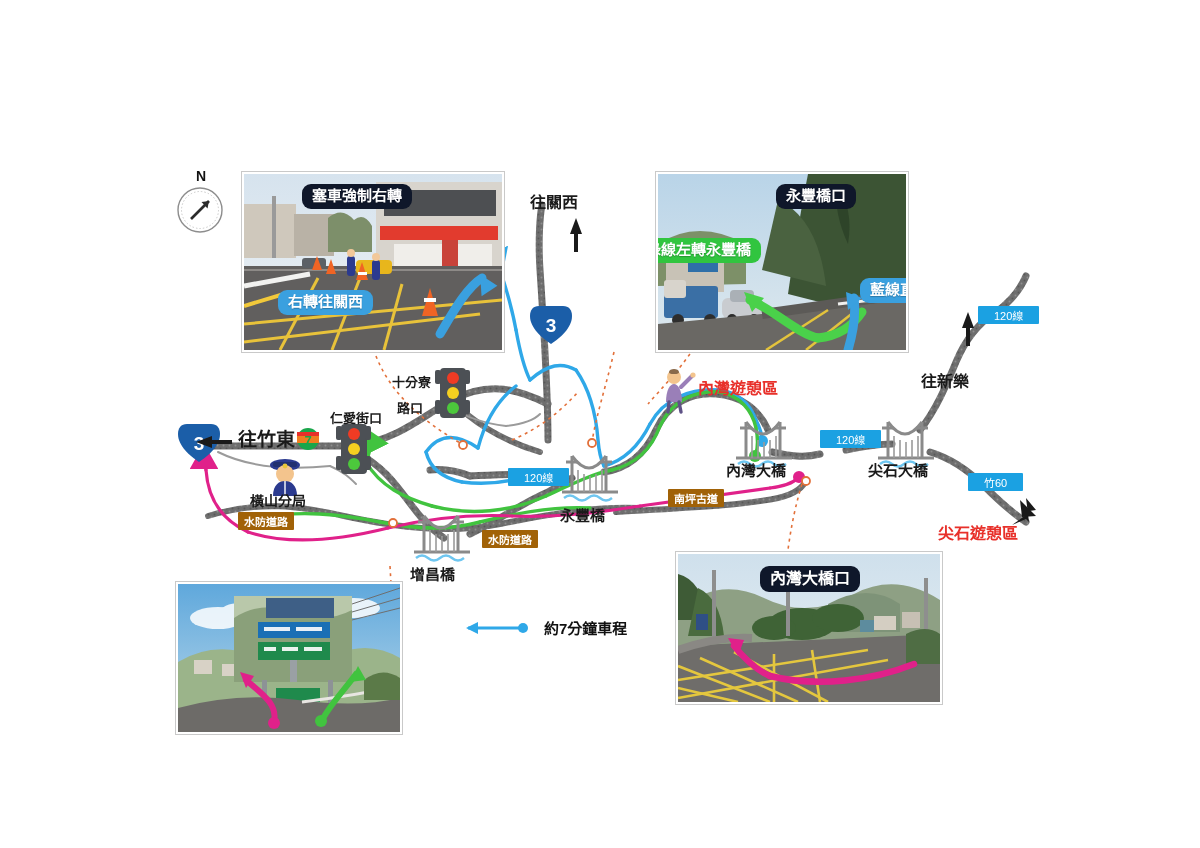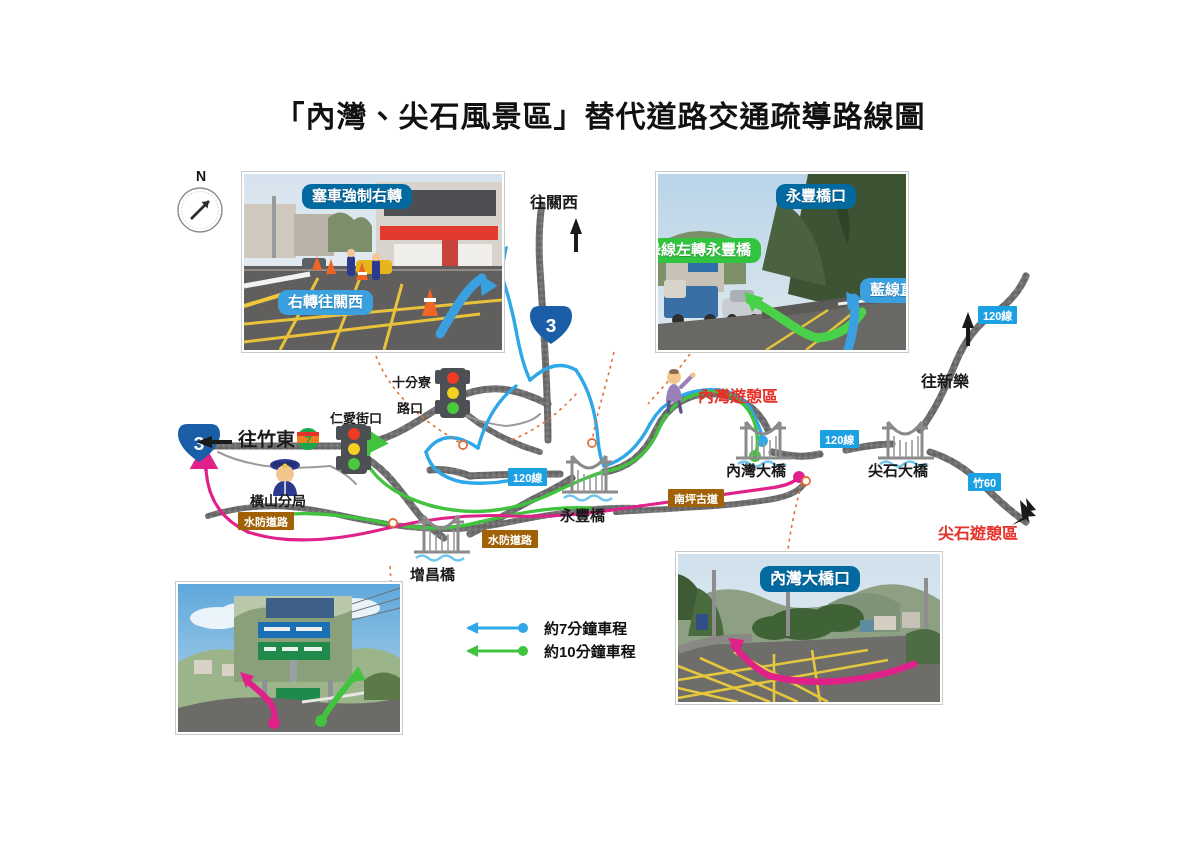--- a/index.html
+++ b/index.html
@@ -15,53 +15,52 @@
   .title{
     position:absolute;left:0;top:92px;width:1200px;text-align:center;
     font-size:30px;font-weight:bold;color:#111;letter-spacing:1px;
     white-space:nowrap;
   }
 
   
   .mlabel{position:absolute;font-weight:bold;color:#1a1a1a;white-space:nowrap;}
   .mlabel.red{color:#e8302a;}
   .tagblue{
-    position:absolute;background:#1ba1e2;color:#fff;font-weight:bold;
-    padding:1px 5px;font-size:11px;white-space:nowrap;border-radius:1px;
+    position:absolute;background:#1ba1e2;color:#fff;font-weight:normal;
+    padding:1px 16px;font-size:11px;white-space:nowrap;border-radius:1px;
   }
   .tagpink{
     position:absolute;background:#a16207;color:#fff;font-weight:bold;
     padding:1px 6px;font-size:11px;white-space:nowrap;border-radius:1px;
   }
 
   
   .photo{position:absolute;border:2px solid #ffffff;box-shadow:0 0 0 1px #c9c9c9;overflow:hidden;}
   .badge{
     position:absolute;font-weight:bold;color:#fff;white-space:nowrap;
     border-radius:9px;padding:3px 10px;line-height:1.25;z-index:7;
     text-shadow:0 1px 1px rgba(0,0,0,.25);
   }
-  .badge.red{background:#0369a1;}
+  .badge.red{background:#0f172a;}
   .badge.blue{background:#3aa0df;}
   .badge.green{background:#31c53f;}
 
   
   .legend{position:absolute;left:452px;top:616px;}
   .legrow{display:flex;align-items:center;height:23px;}
   .legtxt{font-size:15px;font-weight:bold;color:#111;margin-left:14px;white-space:nowrap;text-align:right;}
 
   
   .compassN{position:absolute;left:196px;top:168px;font-size:14px;font-weight:bold;color:#111;}
 </style>
 </head>
 <body>
 
 <div id="stage">
 
-  <div class="title">「內灣、尖石風景區」替代道路交通疏導路線圖</div>
 
   <div class="compassN">N</div>
   <svg width="56" height="56" style="position:absolute;left:172px;top:182px;">
     <circle cx="28" cy="28" r="22" fill="#fff" stroke="#8d8d8d" stroke-width="1.4"></circle>
     <circle cx="28" cy="28" r="18.5" fill="none" stroke="#bdbdbd" stroke-width="0.8" stroke-dasharray="1.5 2"></circle>
     <line x1="19" y1="37" x2="37" y2="19" stroke="#2b2b2b" stroke-width="2.6"></line>
     <polygon points="37,19 29.5,20 35.5,26.5" fill="#2b2b2b"></polygon>
   </svg>
 
   <svg width="1200" height="848" style="position:absolute;left:0;top:0;">
@@ -329,21 +328,21 @@
 
   <div class="mlabel" style="left:330px;top:408px;font-size:13px;">仁愛街口</div>
 
   <div class="mlabel" style="left:250px;top:490px;font-size:14px;">橫山分局</div>
 
   <div class="mlabel" style="left:410px;top:563px;font-size:15px;">增昌橋</div>
   <div class="mlabel" style="left:560px;top:504px;font-size:15px;">永豐橋</div>
   <div class="mlabel" style="left:726px;top:459px;font-size:15px;">內灣大橋</div>
   <div class="mlabel" style="left:868px;top:459px;font-size:15px;">尖石大橋</div>
 
-  <div class="mlabel red" style="left:698px;top:383px;font-size:16px;text-align:right;">內灣遊憩區</div>
+  <div class="mlabel red" style="left:698px;top:375px;font-size:16px;text-align:right;">內灣遊憩區</div>
   <div class="mlabel red" style="left:938px;top:520px;font-size:16px;">尖石遊憩區</div>
 
   <div class="tagblue" style="left:508px;top:468px;">120線</div>
   <div class="tagblue" style="left:820px;top:430px;">120線</div>
   <div class="tagblue" style="left:978px;top:306px;">120線</div>
   <div class="tagblue" style="left:968px;top:473px;">竹60</div>
 
   <div class="tagpink" style="left:238px;top:512px;">水防道路</div>
   <div class="tagpink" style="left:482px;top:530px;">水防道路</div>
   <div class="tagpink" style="left:668px;top:489px;">南坪古道</div>
@@ -585,23 +584,15 @@
 
   <div class="legend">
     <div class="legrow">
       <svg width="78" height="18">
         <line x1="16" y1="9" x2="70" y2="9" stroke="#2fa8e8" stroke-width="3"></line>
         <path d="M14 9 l12 -6 l0 12 z" fill="#2fa8e8"></path>
         <circle cx="71" cy="9" r="5" fill="#2fa8e8"></circle>
       </svg>
       <span class="legtxt">約7分鐘車程</span>
     </div>
-    <div class="legrow">
-      <svg width="78" height="18">
-        <line x1="16" y1="9" x2="70" y2="9" stroke="#41c33f" stroke-width="3"></line>
-        <path d="M14 9 l12 -6 l0 12 z" fill="#41c33f"></path>
-        <circle cx="71" cy="9" r="5" fill="#41c33f"></circle>
-      </svg>
-      <span class="legtxt">約10分鐘車程</span>
-    </div>
   </div>
 
 </div>
 
 </body></html>

